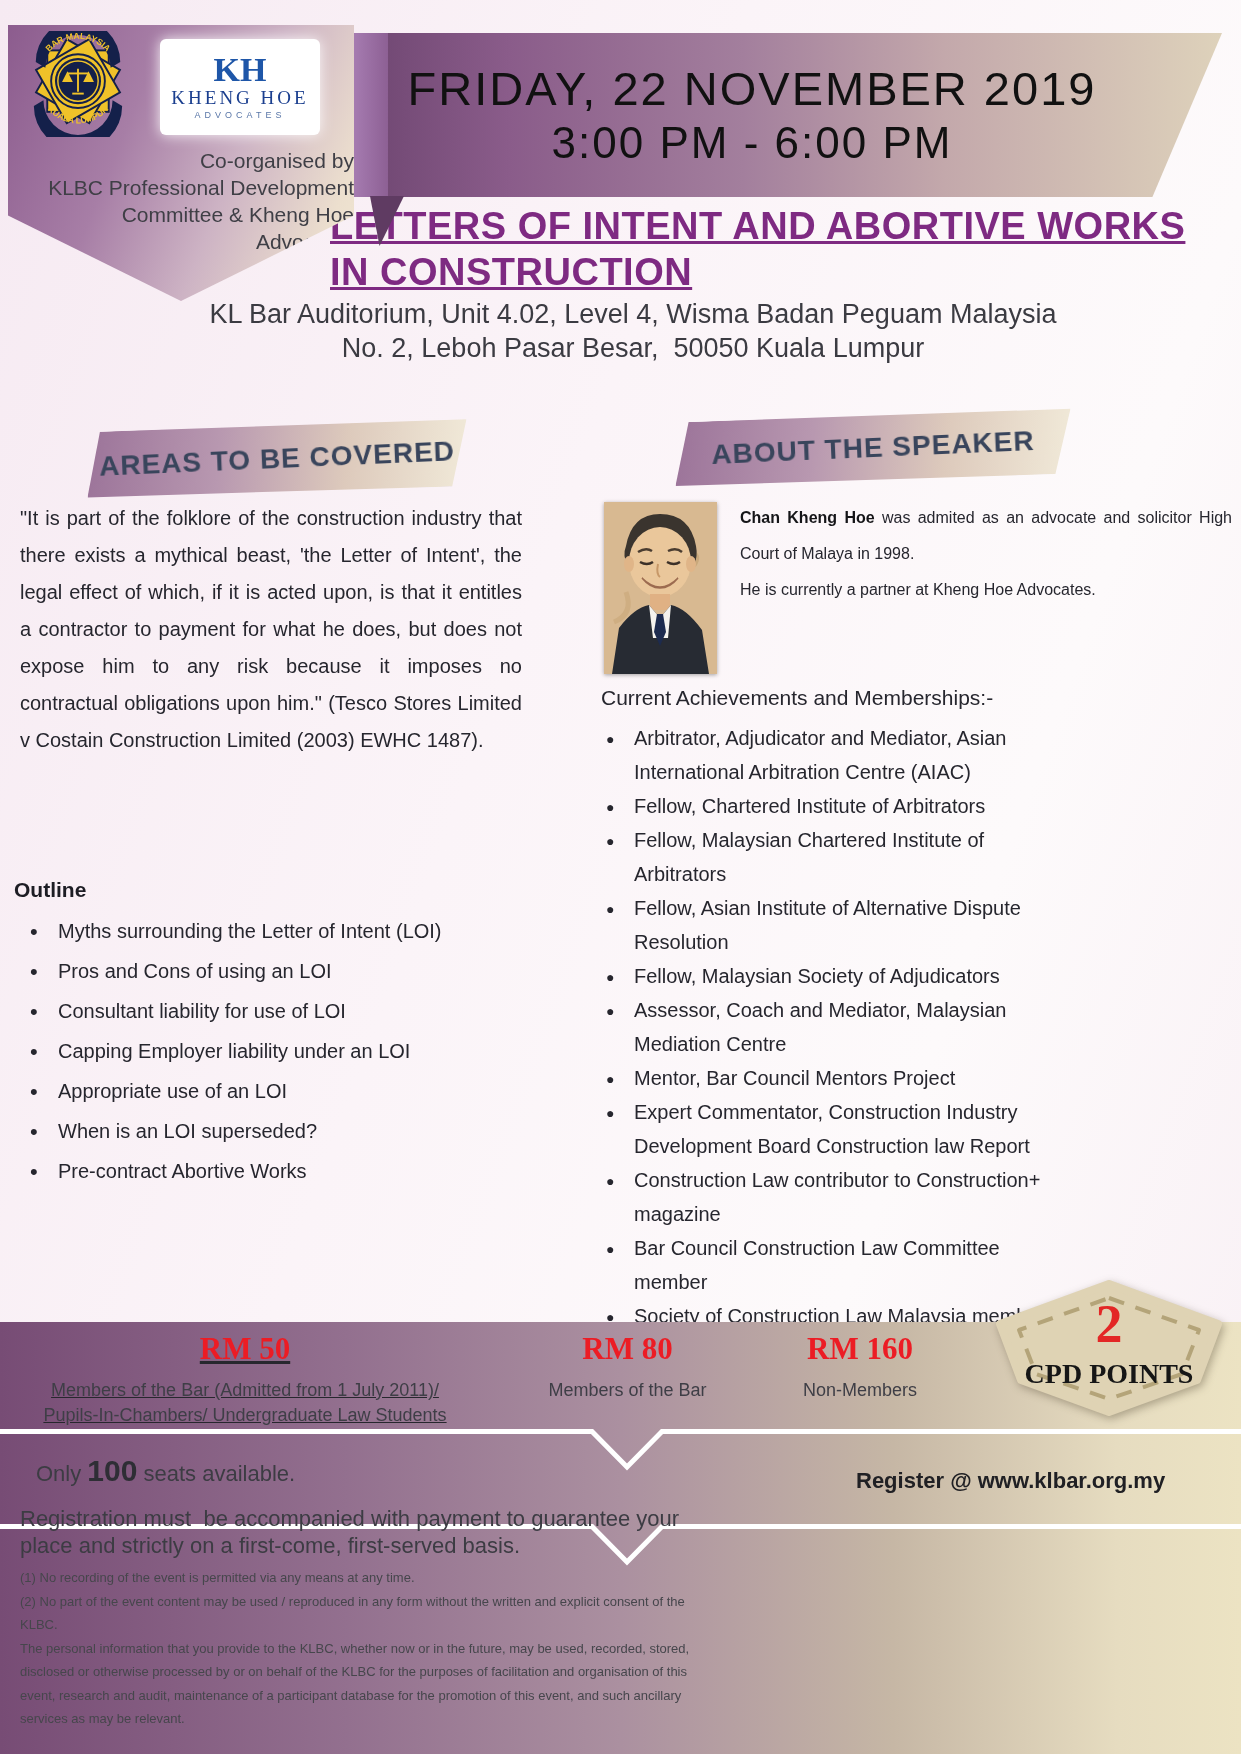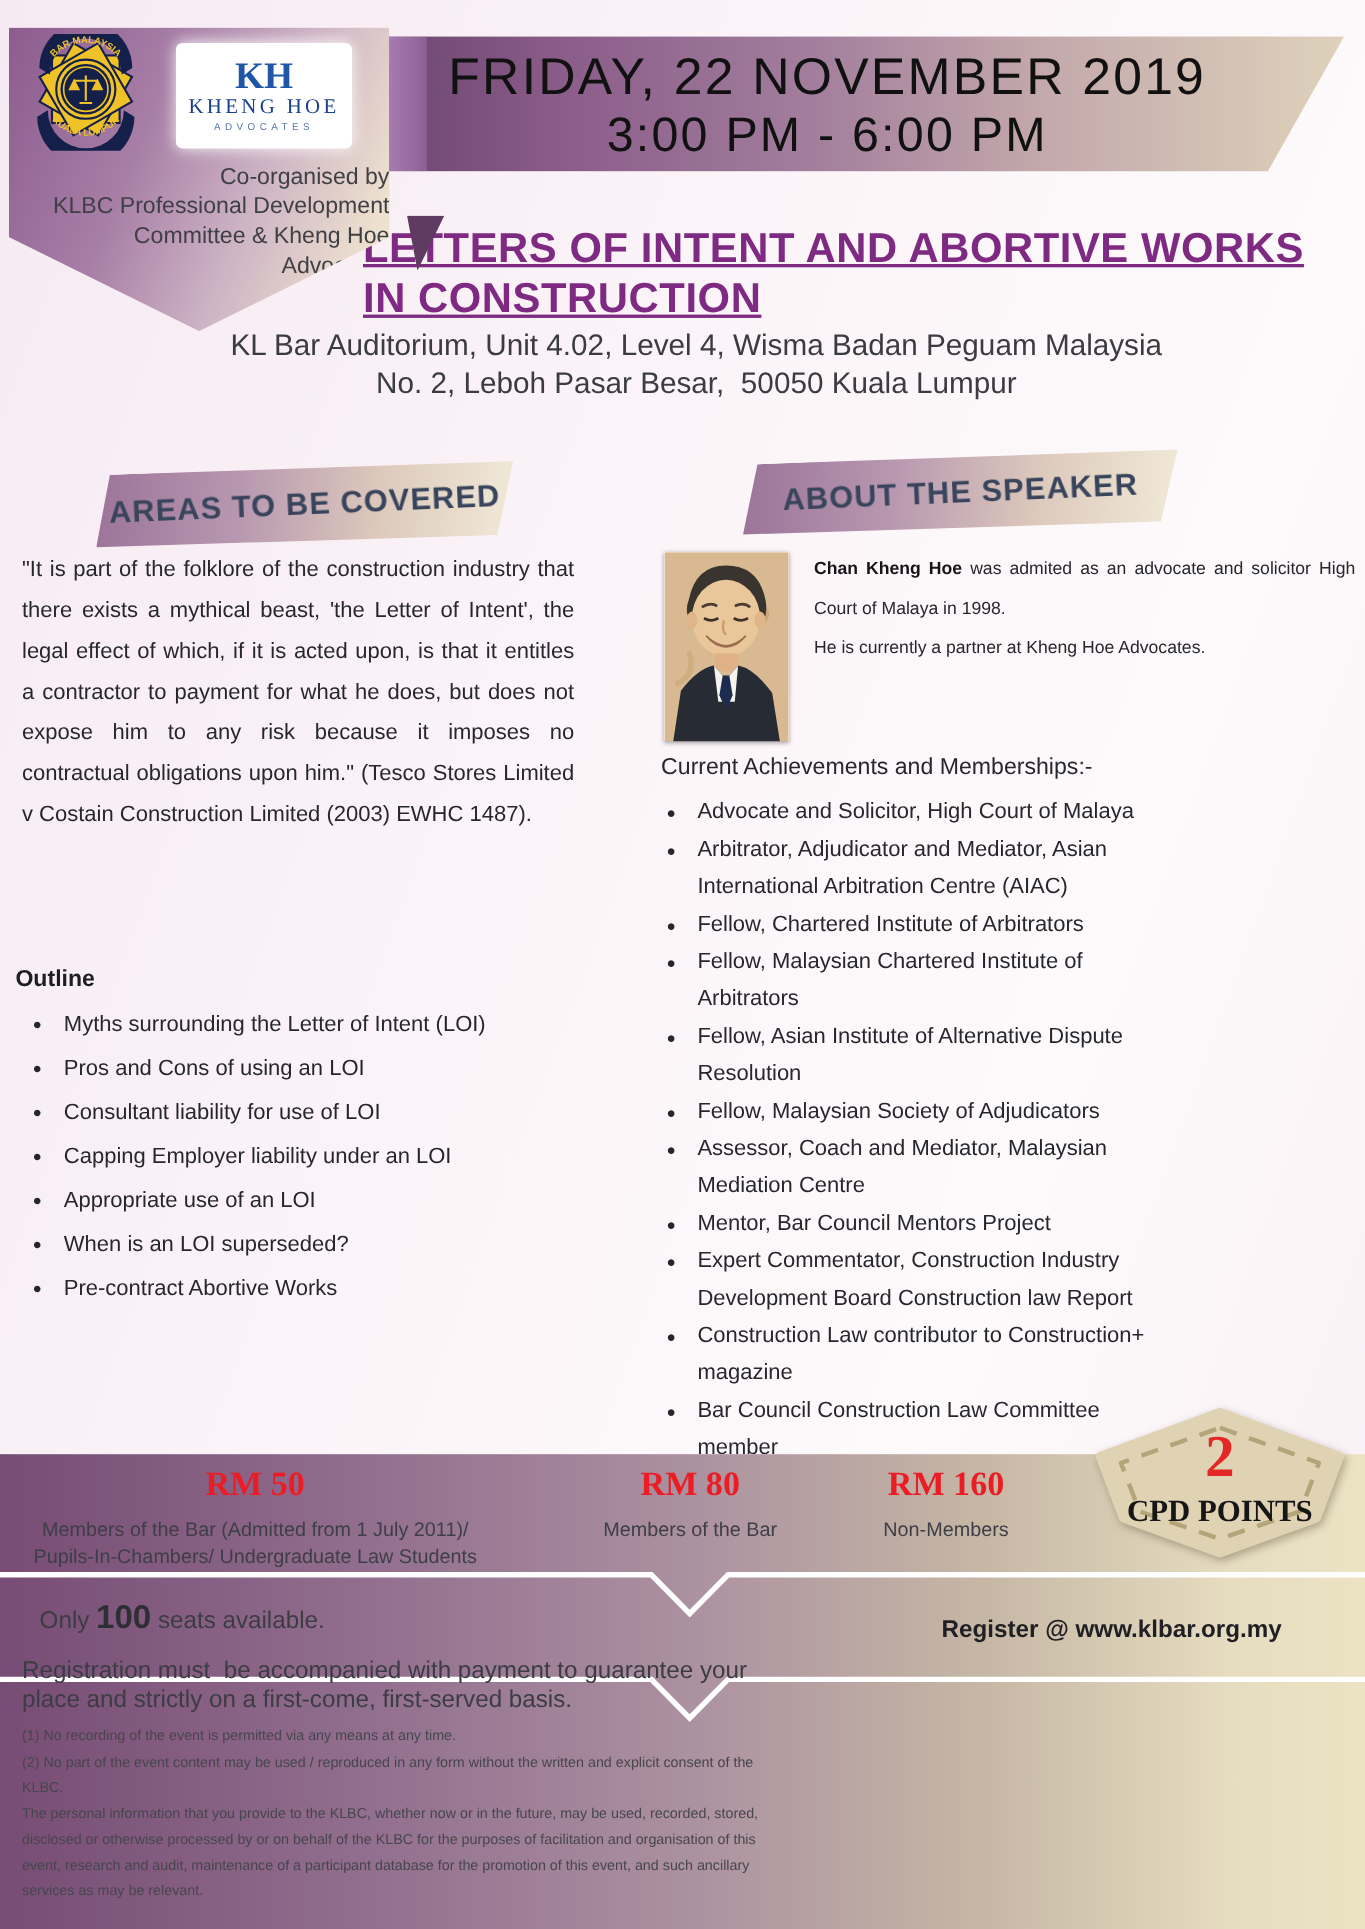--- a/index.html
+++ b/index.html
@@ -3,21 +3,21 @@
 <meta charset="utf-8">
 <style>
   html,body{margin:0;padding:0;background:#e8e2e6;}
   .page{
     position:relative;width:1241px;height:1754px;margin:0 auto;overflow:hidden;
     background:linear-gradient(110deg,#f6eaf2 0%,#fbf4f8 40%,#fdfafb 70%,#f8eff4 100%);
     font-family:"Liberation Sans",sans-serif;color:#27272e;
   }
   
   .date-banner{
-    position:absolute;left:352px;top:33px;width:870px;height:123px;
+    position:absolute;left:352px;top:33px;width:870px;height:164px;
     background:linear-gradient(90deg,#6d4570 0%,#8a5c8a 18%,#a37f9d 45%,#c3a8ab 68%,#ded2bb 100%);
     clip-path:polygon(0 0,100% 0,92% 100%,0 100%);
     display:flex;flex-direction:column;justify-content:center;align-items:center;
     padding-right:70px;box-sizing:border-box;z-index:1;
     filter:drop-shadow(2px 4px 6px rgba(70,45,70,.35));
   }
   .date-banner::before{content:"";position:absolute;left:0;top:0;width:36px;height:100%;
     background:linear-gradient(90deg,#a77db2,#8d6094);}
   .date-line1{font-size:47px;letter-spacing:2px;color:#111;line-height:56px;white-space:nowrap;}
   .date-line2{font-size:44px;letter-spacing:2px;color:#111;line-height:52px;white-space:nowrap;}
@@ -73,21 +73,21 @@
   .memberships-list{position:absolute;left:601px;top:721px;width:640px;margin:0;padding:0;list-style:none;}
   .memberships-list li{position:relative;padding-left:33px;font-size:20px;line-height:34px;
     white-space:pre-line;color:#26262e;}
   .memberships-list li::before{content:"\25CF";position:absolute;left:5px;top:1px;font-size:14px;}
   
   .bottom-band{position:absolute;left:0;top:1322px;width:1241px;height:432px;
     background:linear-gradient(90deg,#774c75 0%,#93708f 28%,#ab90a0 50%,#c6b7a5 72%,#e6dcc0 90%,#ece3c3 100%);}
   .divider{position:absolute;left:0;width:1241px;height:42px;z-index:4;}
   .divider1{top:1429px;} .divider2{top:1524px;}
   .tier{position:absolute;text-align:center;}
-  .tier-1{left:12px;top:1332px;width:440px;}
+  .tier-1{left:25px;top:1332px;width:440px;text-decoration:underline;}
   .tier-2{left:465px;top:1332px;width:325px;}
   .tier-3{left:715px;top:1332px;width:290px;}
   .tier-price{font-family:"Liberation Serif",serif;font-weight:bold;font-size:31px;line-height:34px;color:#ec1c24;}
   .tier-aud{margin-top:12px;font-size:18px;line-height:25px;color:#3e3e46;white-space:pre-line;}
   .cpd-badge{position:absolute;left:993px;top:1280px;width:232px;height:136px;z-index:5;
     filter:drop-shadow(2px 3px 4px rgba(60,50,30,.35));}
   .reg-block{position:absolute;left:20px;top:1440px;width:730px;color:#3c3c43;z-index:5;}
   .reg-seats{margin:16px;font-size:22px;line-height:30px;}
   .reg-seats b{font-size:30px;color:#2e2e35;}
   .reg-note{margin:0;font-size:22px;line-height:27px;white-space:pre-wrap;}
@@ -193,21 +193,20 @@
     <path d="M8,172 L15,126 Q30,106 45,103 L56,116 L67,103 Q82,106 98,128 L105,172 Z" fill="#272b33"></path>
     <path d="M45,103 L56,116 L67,103 L64,136 L49,136 Z" fill="#f5f3ee"></path>
     <path d="M53,112 h6 l3,18 -6,14 -6,-14 Z" fill="#1d2b4e"></path>
   </svg>
   <div class="speaker-intro">
     <p><span class="intro-bold">Chan Kheng Hoe</span><span> was admited as an advocate and solicitor High Court of Malaya in 1998.</span></p>
     <p>He is currently a partner at Kheng Hoe Advocates.</p>
   </div>
   <div class="memberships-head">Current Achievements and Memberships:-</div>
   <ul class="memberships-list">
-    <li>Advocate and Solicitor, High Court of Malaya</li>
     <li>Arbitrator, Adjudicator and Mediator, Asian
 International Arbitration Centre (AIAC)</li>
     <li>Fellow, Chartered Institute of Arbitrators</li>
     <li>Fellow, Malaysian Chartered Institute of
 Arbitrators</li>
     <li>Fellow, Asian Institute of Alternative Dispute
 Resolution</li>
     <li>Fellow, Malaysian Society of Adjudicators</li>
     <li>Assessor, Coach and Mediator, Malaysian
 Mediation Centre</li>

